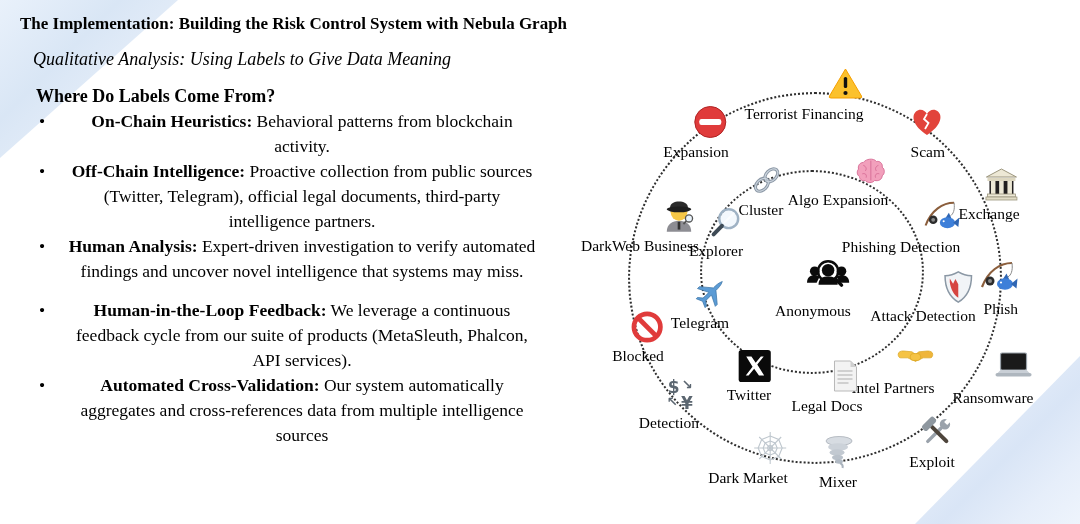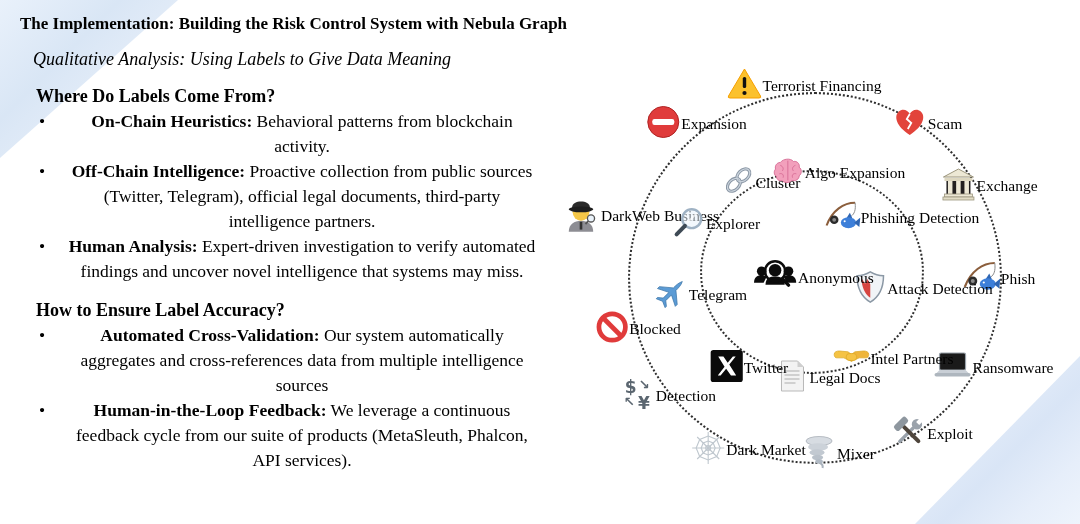--- a/index.html
+++ b/index.html
@@ -31,21 +31,21 @@
   .col-left ul{margin:0;padding:0;list-style:none;font-size:17.5px;line-height:25px;text-align:center;}
   .col-left li{position:relative;padding-left:27px;}
   .col-left li::before{content:"\2022";position:absolute;left:3px;}
   .term{font-weight:bold;}
   section.second{margin-top:14px;}
   
   .diagram{position:absolute;left:0;top:0;width:1080px;height:524px;pointer-events:none;}
   .ring{position:absolute;border:2px dotted #2e2e2e;border-radius:50%;box-sizing:border-box;}
   .ring.outer{left:628px;top:92px;width:374px;height:372px;}
   .ring.inner{left:700px;top:170px;width:224px;height:204px;}
-  .node{position:absolute;display:flex;align-items:center;transform:translateX(-50%);}
+  .node{position:absolute;display:flex;flex-direction:column;align-items:flex-end;transform:translateX(-50%);}
   .nicon{display:block;}
   .nicon svg{width:100%;height:100%;display:block;}
   .nlabel{font-size:15.5px;line-height:18px;margin-top:3px;white-space:nowrap;color:#000;}
 </style>
 </head>
 <body>
 
 <div class="bg-tl"></div>
 <div class="bg-br"></div>
 
@@ -55,24 +55,23 @@
 <div class="col-left">
   <section>
     <h3>Where Do Labels Come From?</h3>
     <ul>
       <li><span class="term">On-Chain Heuristics:</span> <span>Behavioral patterns from blockchain activity.</span></li>
       <li><span class="term">Off-Chain Intelligence:</span> <span>Proactive collection from public sources (Twitter, Telegram), official legal documents, third-party intelligence partners.</span></li>
       <li><span class="term">Human Analysis:</span> <span>Expert-driven investigation to verify automated findings and uncover novel intelligence that systems may miss.</span></li>
     </ul>
   </section>
   <section class="second">
-    <h3>How to Ensure Label Accuracy?</h3>
     <ul>
+      <li><span class="term">Human-in-the-Loop Feedback:</span> <span>We leverage a continuous feedback cycle from our suite of products (MetaSleuth, Phalcon, API services).</span></li>
       <li><span class="term">Automated Cross-Validation:</span> <span>Our system automatically aggregates and cross-references data from multiple intelligence sources</span></li>
-      <li><span class="term">Human-in-the-Loop Feedback:</span> <span>We leverage a continuous feedback cycle from our suite of products (MetaSleuth, Phalcon, API services).</span></li>
     </ul>
   </section>
 </div>
 
 <div class="diagram">
   <div class="ring outer"></div>
   <div class="ring inner"></div>
   <div id="nodes">
       <div class="node" style="left: 804px; top: 66px;">
         <span class="nicon" style="height: 36px; width: 36px;">

